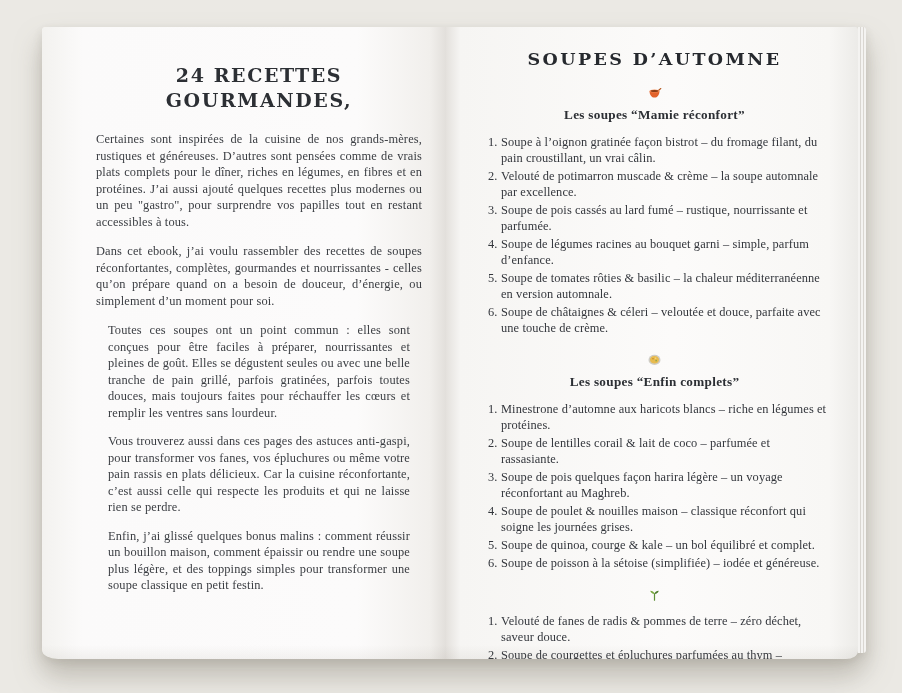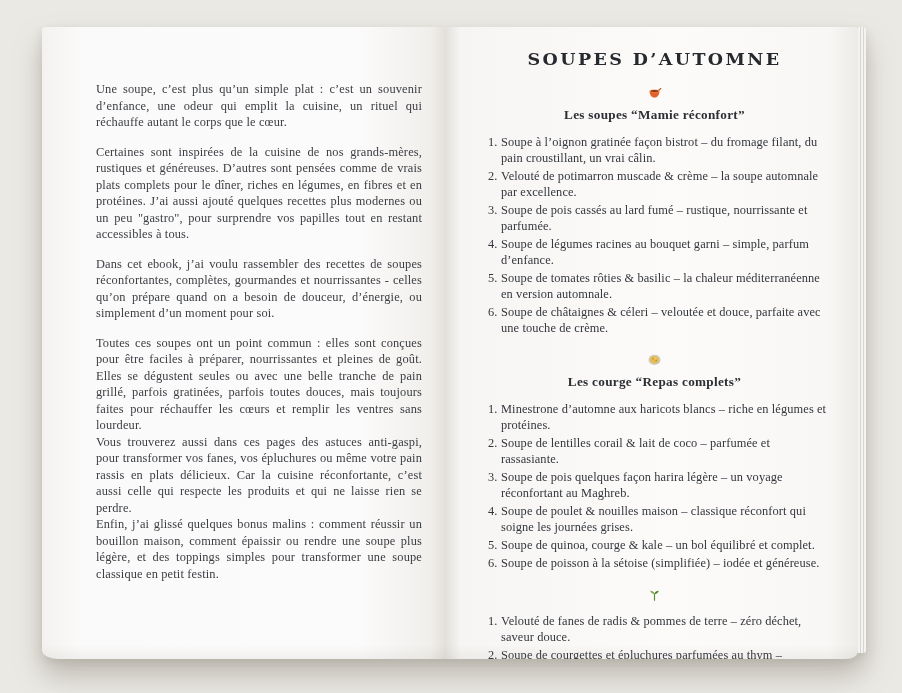--- a/index.html
+++ b/index.html
@@ -47,21 +47,21 @@
     margin:0 0 18px 0;
     font-family:"DejaVu Serif","Liberation Serif",serif;
     font-weight:bold;color:#2c2f34;
     font-size:19px;line-height:1.32;letter-spacing:1.6px;
     text-align:center;
   }
   .book-title span{display:block;}
   .intro{color:#3a3d42;font-size:12.4px;line-height:1.33;text-align:justify;
     letter-spacing:.15px;}
   .intro p{margin:0 0 13px 0;}
-  .intro p.tight{margin:0;}
+  .intro p.tight{margin:12px;}
   
   .chapter-title{
     margin:0 0 14px 0;text-align:center;
     font-family:"DejaVu Serif","Liberation Serif",serif;
     font-weight:bold;color:#26292e;
     font-size:17.5px;letter-spacing:2.4px;line-height:1.25;
   }
   .section{margin-top:0;}
   .section + .section{margin-top:16px;}
   .section-head{
@@ -79,23 +79,23 @@
   .soup-list .txt{flex:1;}
 </style>
 </head>
 <body>
 
 <div class="scene">
   <div class="book">
 
     <div class="page left-page">
       <h1 class="book-title">
+        <span>24 RECETTES GOURMANDES,</span>
       </h1>
       <div class="intro">
-        <p>Une soupe, c’est plus qu’un simple plat : c’est un souvenir d’enfance, une odeur qui emplit la cuisine, un rituel qui réchauffe autant le corps que le cœur.</p>
         <p>Certaines sont inspirées de la cuisine de nos grands-mères, rustiques et généreuses. D’autres sont pensées comme de vrais plats complets pour le dîner, riches en légumes, en fibres et en protéines. J’ai aussi ajouté quelques recettes plus modernes ou un peu "gastro", pour surprendre vos papilles tout en restant accessibles à tous.</p>
         <p>Dans cet ebook, j’ai voulu rassembler des recettes de soupes réconfortantes, complètes, gourmandes et nourrissantes - celles qu’on prépare quand on a besoin de douceur, d’énergie, ou simplement d’un moment pour soi.</p>
         <p class="tight">Toutes ces soupes ont un point commun : elles sont conçues pour être faciles à préparer, nourrissantes et pleines de goût. Elles se dégustent seules ou avec une belle tranche de pain grillé, parfois gratinées, parfois toutes douces, mais toujours faites pour réchauffer les cœurs et remplir les ventres sans lourdeur.</p>
         <p class="tight">Vous trouverez aussi dans ces pages des astuces anti-gaspi, pour transformer vos fanes, vos épluchures ou même votre pain rassis en plats délicieux. Car la cuisine réconfortante, c’est aussi celle qui respecte les produits et qui ne laisse rien se perdre.</p>
         <p class="tight">Enfin, j’ai glissé quelques bonus malins : comment réussir un bouillon maison, comment épaissir ou rendre une soupe plus légère, et des toppings simples pour transformer une soupe classique en petit festin.</p>
 
       </div>
     </div>
 
     <div class="page right-page">
@@ -145,21 +145,21 @@
         <div class="section-head">
           <span class="ico">
             <svg viewBox="0 0 20 20" width="15" height="15" aria-hidden="true">
               <ellipse cx="10" cy="10.5" rx="8" ry="6.8" fill="#cfccc4"></ellipse>
               <ellipse cx="10" cy="10.3" rx="6" ry="5" fill="#e8bb4e"></ellipse>
               <circle cx="8" cy="9" r="1.1" fill="#c2882a"></circle>
               <circle cx="12.2" cy="11.5" r="1.1" fill="#8fa545"></circle>
               <circle cx="11.5" cy="8.2" r=".9" fill="#f3e09a"></circle>
             </svg>
           </span>
-          <span>Les courge “Repas complets”</span>
+          <span>Les soupes “Enfin complets”</span>
         </div>
         <ol class="soup-list">
           <li>
               <span class="num">1.</span>
               <span class="txt">Minestrone d’automne aux haricots blancs – riche en légumes et protéines.</span>
             </li>
           <li>
               <span class="num">2.</span>
               <span class="txt">Soupe de lentilles corail &amp; lait de coco – parfumée et rassasiante.</span>
             </li>

